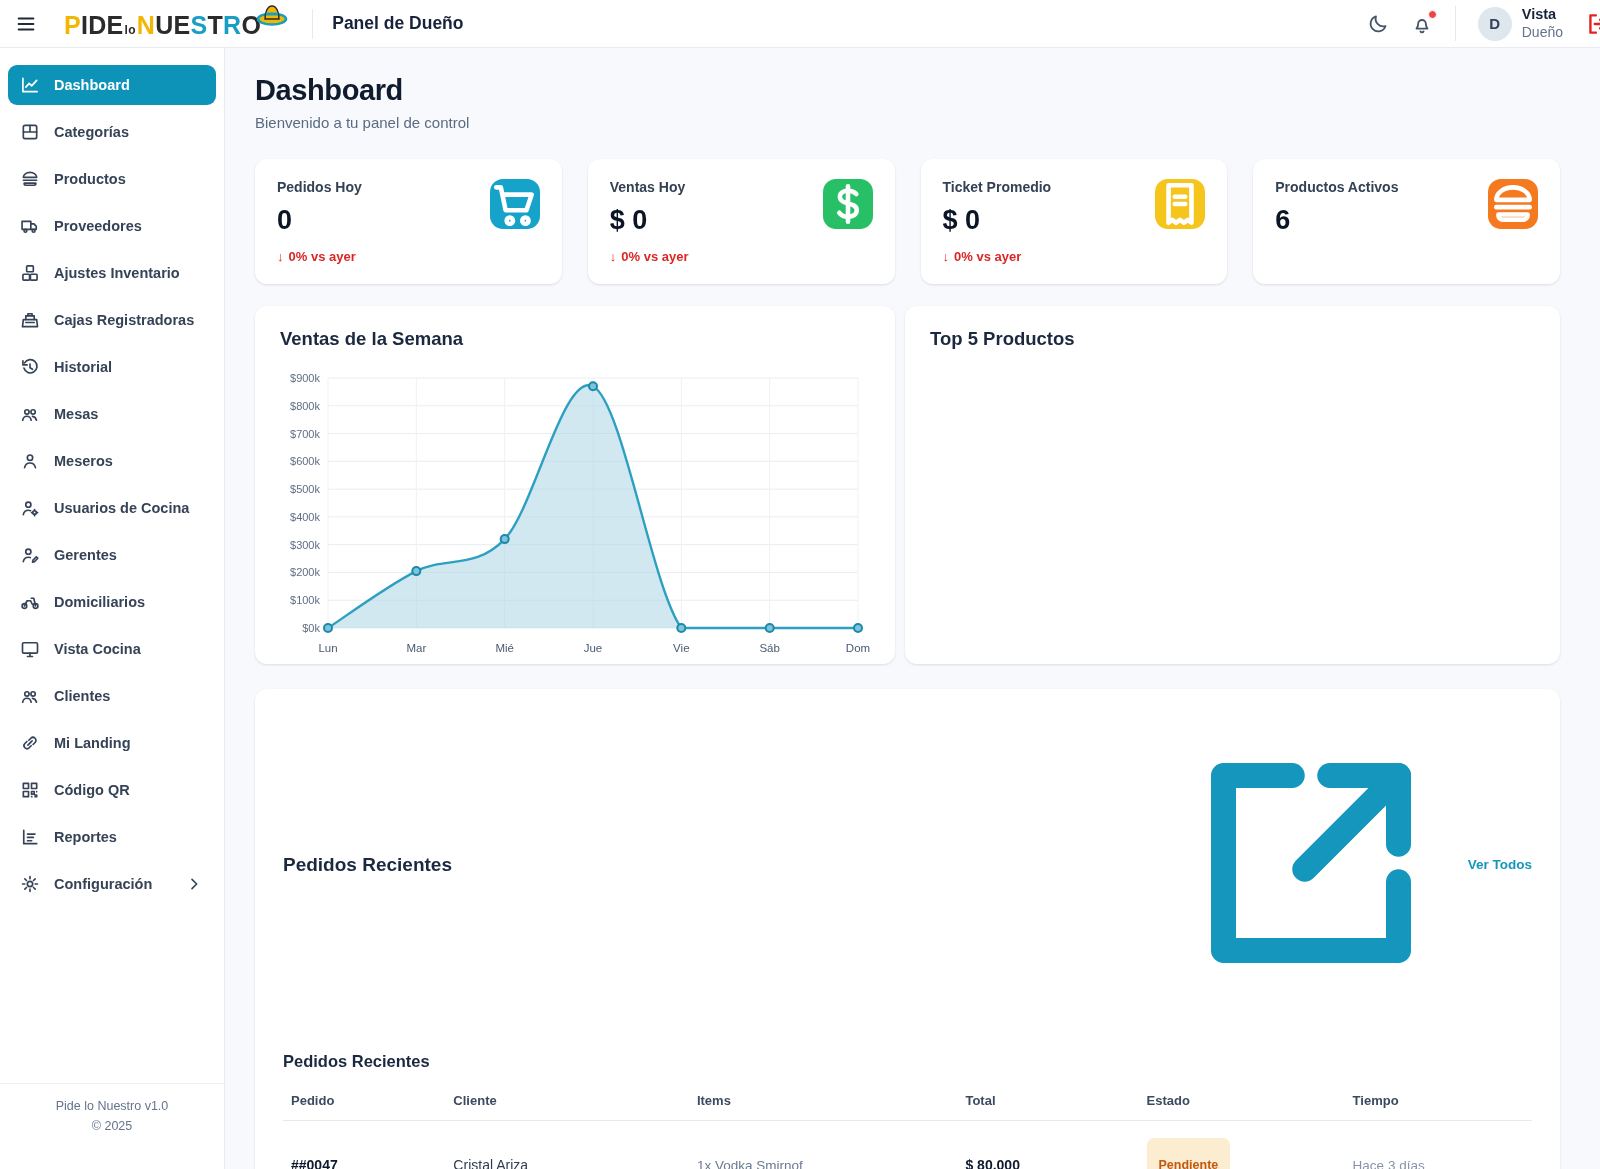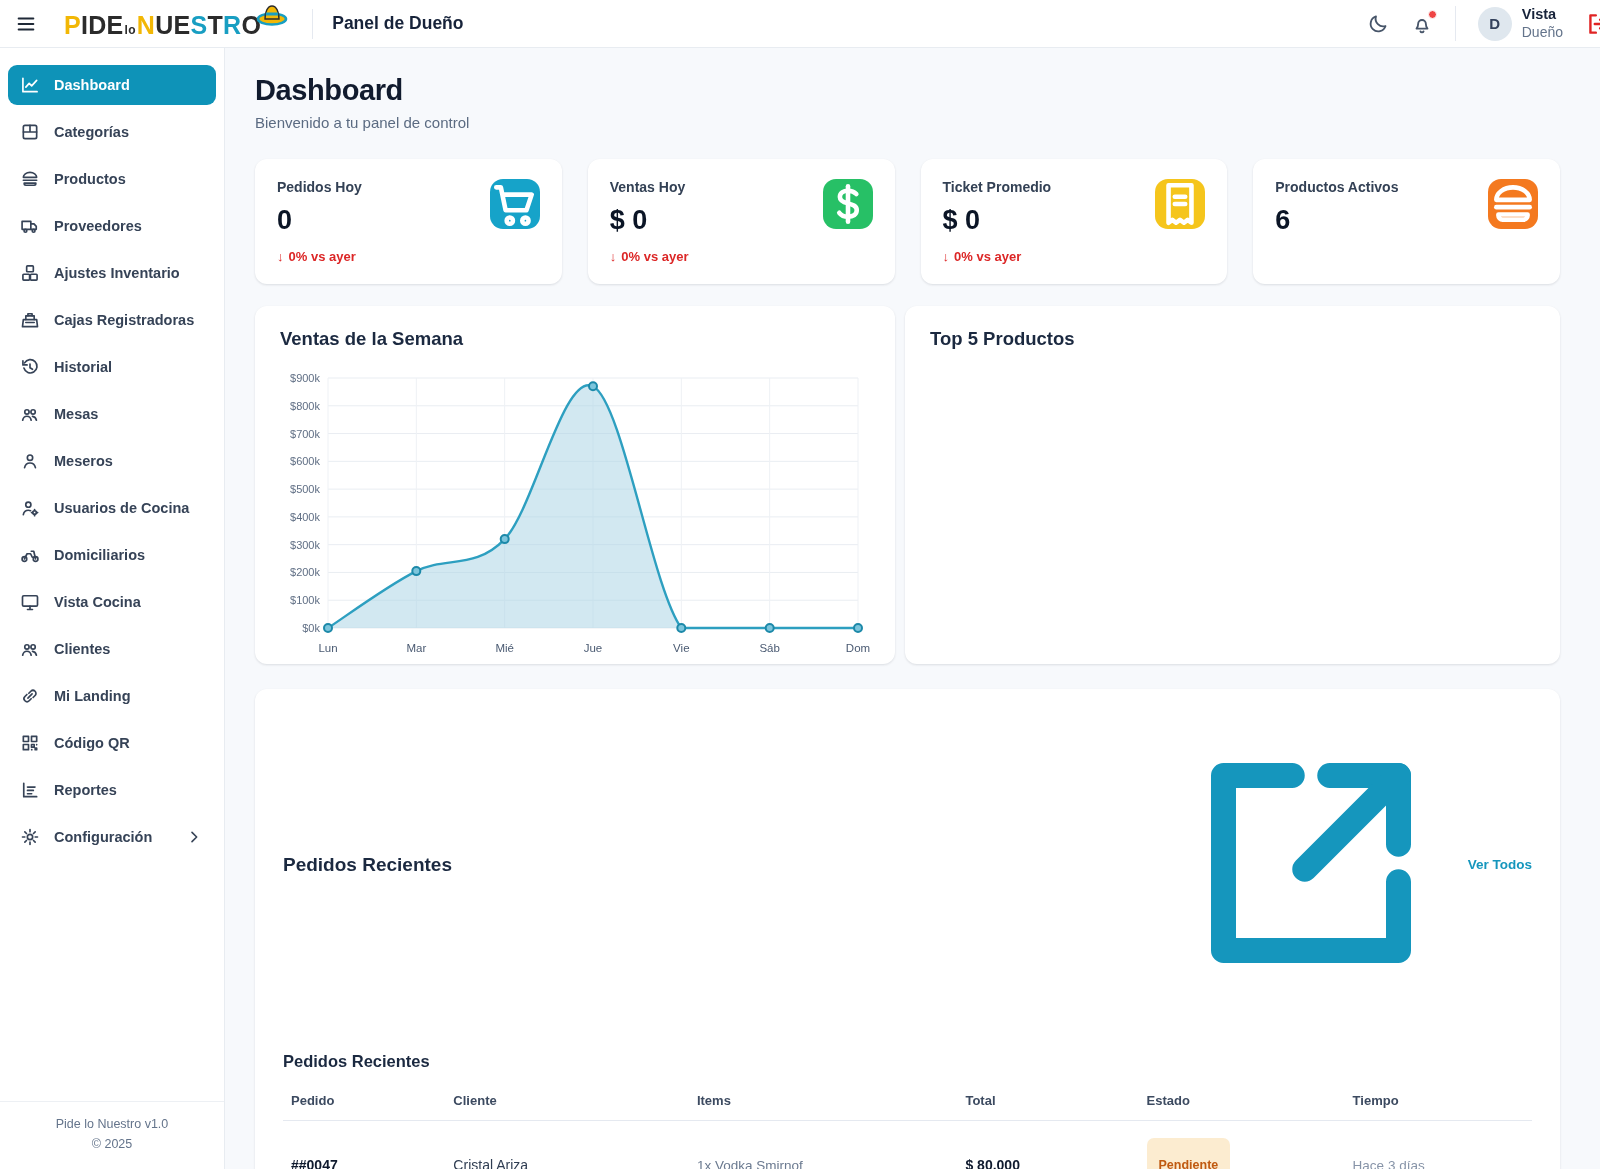--- a/index.html
+++ b/index.html
@@ -41,21 +41,21 @@
   .nav { flex:1; padding:17px 8px 0; overflow:hidden; }
   .side-item { display:flex; align-items:center; gap:14px; height:40px; margin-bottom:7px;
     padding:0 12px; border-radius:9px; color:#364357; font-size:14.5px; font-weight:600;
     cursor:pointer; }
   .side-item svg { width:20px; height:20px; flex:none; }
   .side-item.active { background:#0e93b8; color:#fff; }
   .side-badge { margin-left:auto; margin-right:6px; background:#ef4444; color:#fff;
     min-width:21px; height:21px; border-radius:50%; font-size:11.5px; font-weight:700;
     display:flex; align-items:center; justify-content:center; }
   .side-chev { margin-left:auto; margin-right:2px; width:16px !important; height:16px !important; }
-  .side-footer { border-top:1px solid #edf0f4; padding:13px 0 15px; text-align:center;
+  .side-footer { border-top:1px solid #edf0f4; padding:13px 0 33px; text-align:center;
     color:#64748b; font-size:12.5px; line-height:1.55; }
 
   
   .main { flex:1; padding:26px 40px 0 30px; overflow:hidden; }
   .page-title { margin:0; font-size:29px; font-weight:800; color:#111b2e; letter-spacing:-.4px; }
   .page-sub { margin-top:7px; color:#5b6b82; font-size:15px; }
 
   .card { background:#fff; border-radius:12px;
     box-shadow:0 1px 3px rgba(16,24,40,.07), 0 1px 2px rgba(16,24,40,.05); }
 
@@ -237,20 +237,30 @@
         <div class="side-item">
           <span style="width:20px;height:20px;display:inline-flex">
             <svg viewBox="0 0 24 24" fill="none" stroke="currentColor" stroke-width="2" stroke-linecap="round" stroke-linejoin="round" style="width:100%;height:100%">
               <circle cx="10" cy="8" r="3.1"></circle>
               <path d="M4 20c.7-3.6 3-5.3 6-5.3 1 0 1.9.2 2.7.6"></path>
               <circle cx="17.5" cy="17.5" r="2.2"></circle>
               <path d="M17.5 13.8v1.5M17.5 19.7v1.5M13.8 17.5h1.5M19.7 17.5h1.5"></path>
             </svg>
           </span>
           <span>Usuarios de Cocina</span>
+        </div>
+        <div class="side-item">
+          <span style="width:20px;height:20px;display:inline-flex">
+            <svg viewBox="0 0 24 24" fill="none" stroke="currentColor" stroke-width="2" stroke-linecap="round" stroke-linejoin="round" style="width:100%;height:100%">
+              <circle cx="10" cy="8" r="3.1"></circle>
+              <path d="M4 20c.7-3.6 3-5.3 6-5.3.8 0 1.6.1 2.3.4"></path>
+              <path d="M15 20.5l.6-2.4 4-4 1.8 1.8-4 4z"></path>
+            </svg>
+          </span>
+          <span>Gerentes</span>
         </div>
         <div class="side-item">
           <span style="width:20px;height:20px;display:inline-flex">
             <svg viewBox="0 0 24 24" fill="none" stroke="currentColor" stroke-width="2" stroke-linecap="round" stroke-linejoin="round" style="width:100%;height:100%">
               <circle cx="5.3" cy="16.8" r="2.8"></circle>
               <circle cx="18.7" cy="16.8" r="2.8"></circle>
               <path d="M5.3 16.8l3.2-6.3h4.2l2 4.2h4"></path>
               <path d="M13.5 7.5h3l2.2 9.3"></path>
             </svg>
           </span>

